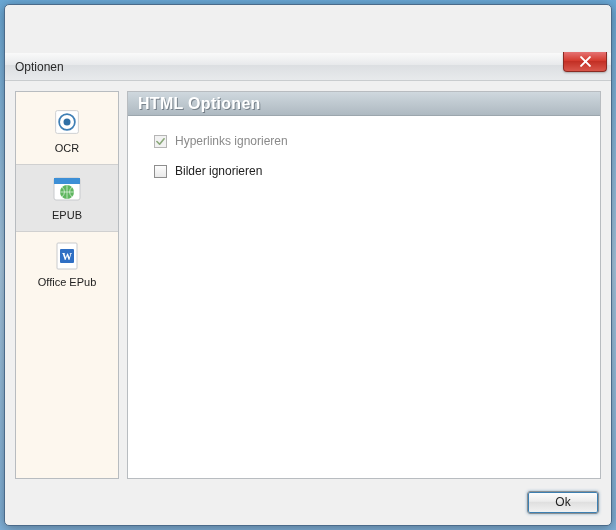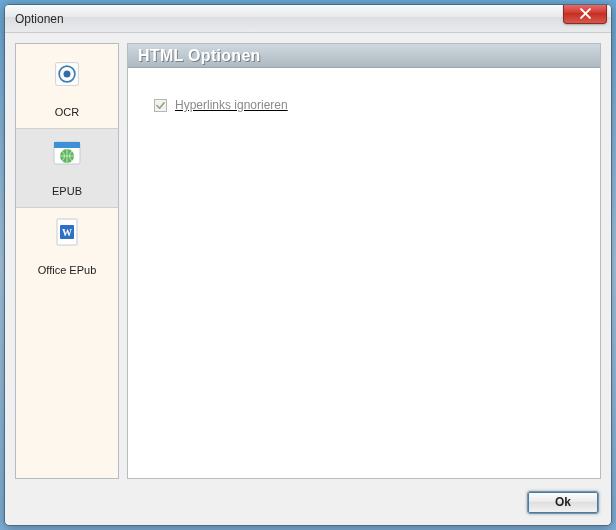--- a/index.html
+++ b/index.html
@@ -25,20 +25,21 @@
     overflow: hidden;
   }
   .titlebar {
     height: 28px;
     background: linear-gradient(180deg, #fafafa 0%, #e7e9eb 45%, #dcdfe2 46%, #e8eaec 100%);
     border-bottom: 1px solid #c9ccce;
     display: flex;
     align-items: center;
     padding: 0 0 0 10px;
     position: relative;
+    margin-top: 48px;
   }
   .titlebar .title {
     color: #2a2a2a;
     font-size: 12px;
   }
   .win-close {
     position: absolute;
     right: 4px; top: -1px;
     width: 44px; height: 20px;
     background: linear-gradient(180deg, #e57373 0%, #d43b2f 45%, #c12d22 46%, #d9564b 100%);
@@ -65,21 +66,21 @@
     display: flex;
     flex-direction: column;
     padding: 6px 0;
   }
   .side-item {
     display: flex;
     flex-direction: column;
     align-items: center;
     justify-content: center;
     padding: 8px 0 10px 0;
-    gap: 16px;
+    gap: 4px;
     cursor: default;
   }
   .side-item.selected {
     background: #e6e6e6;
     border-top: 1px solid #d0d0d0;
     border-bottom: 1px solid #d0d0d0;
   }
   .side-item .icon-box {
     width: 32px; height: 32px;
     display: flex; align-items: center; justify-content: center;
@@ -106,22 +107,21 @@
     align-items: center;
     padding: 0 10px;
     color: #fff;
     font-weight: bold;
     font-size: 16px;
     text-shadow: 1px 1px 0 rgba(90,100,110,0.7);
     letter-spacing: 0.3px;
   }
   .panel-body {
     flex: 1;
-    padding: 30px 26px;
-    text-decoration: underline;
+    padding: 18px 26px;
   }
   .chk-row {
     display: flex;
     align-items: center;
     gap: 8px;
     margin-bottom: 16px;
     color: #222;
   }
   .chk-row.disabled { color: #8a8a8a; }
   .chk {
@@ -159,21 +159,20 @@
     border-radius: 3px;
     font-size: 12px;
     color: #222;
     display: inline-flex;
     align-items: center;
     justify-content: center;
     cursor: default;
   }
   .btn.default {
     box-shadow: 0 0 0 1px #3c7fb1 inset, 0 0 3px rgba(60,127,177,0.6);
-    font-weight: bold;
   }
 </style>
 </head>
 <body>
 
 <div class="window">
   <div class="titlebar">
     <span class="title">Optionen</span>
     <div class="win-close">
       <svg viewBox="0 0 10 10">
@@ -231,20 +230,24 @@
 
         <div class="chk-row disabled">
           <span class="chk disabled">
             <svg class="tick" viewBox="0 0 10 10">
               <path d="M1 5 L4 8 L9 2" stroke="#8aa87a" stroke-width="1.8" fill="none" stroke-linecap="round" stroke-linejoin="round"></path>
             </svg>
           </span>
           <span>Hyperlinks ignorieren</span>
         </div>
 
+        <div class="chk-row">
+          <span class="chk"></span>
+          <span>Bilder ignorieren</span>
+        </div>
 
       </div>
     </div>
 
   </div>
 
   <div class="footer">
     <div class="btn default">Ok</div>
   </div>
 </div>

